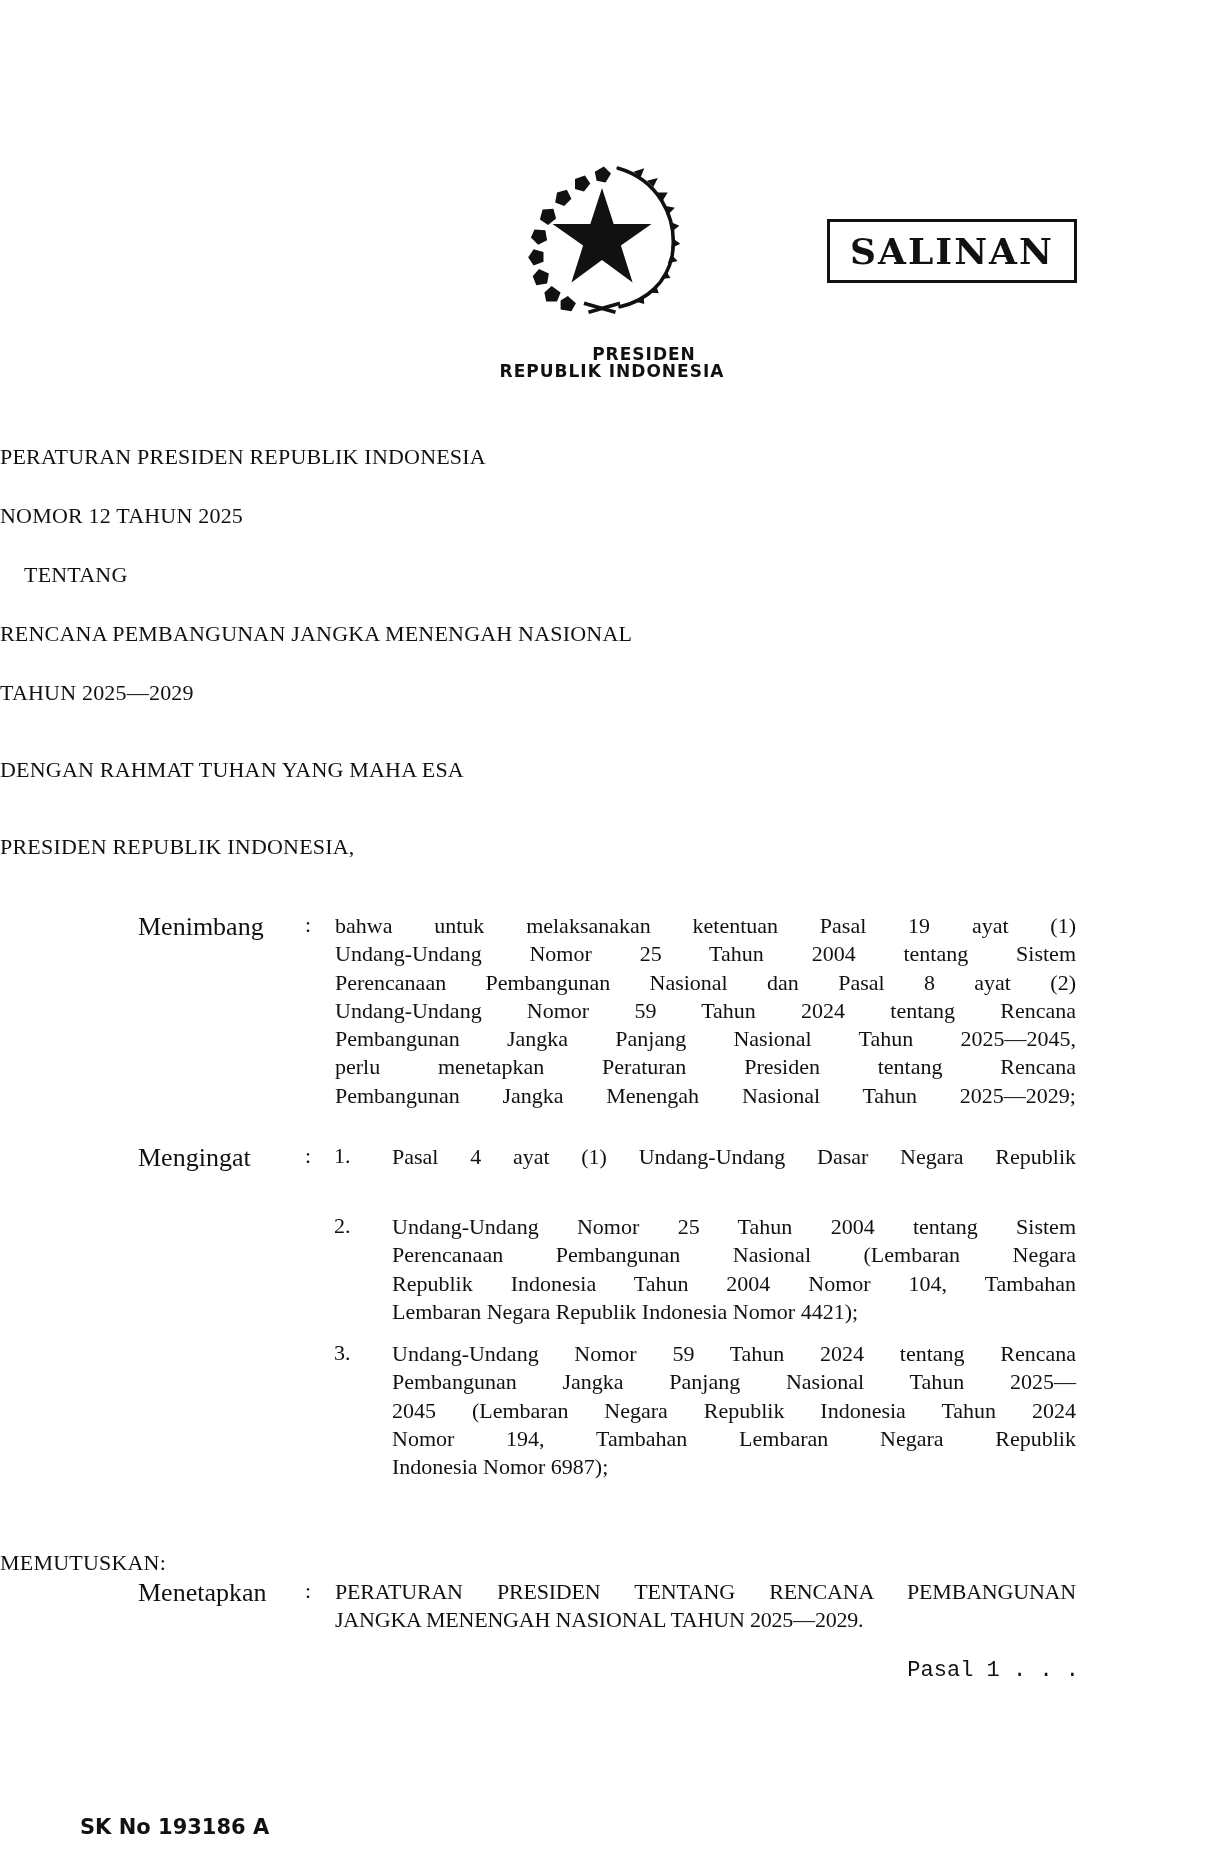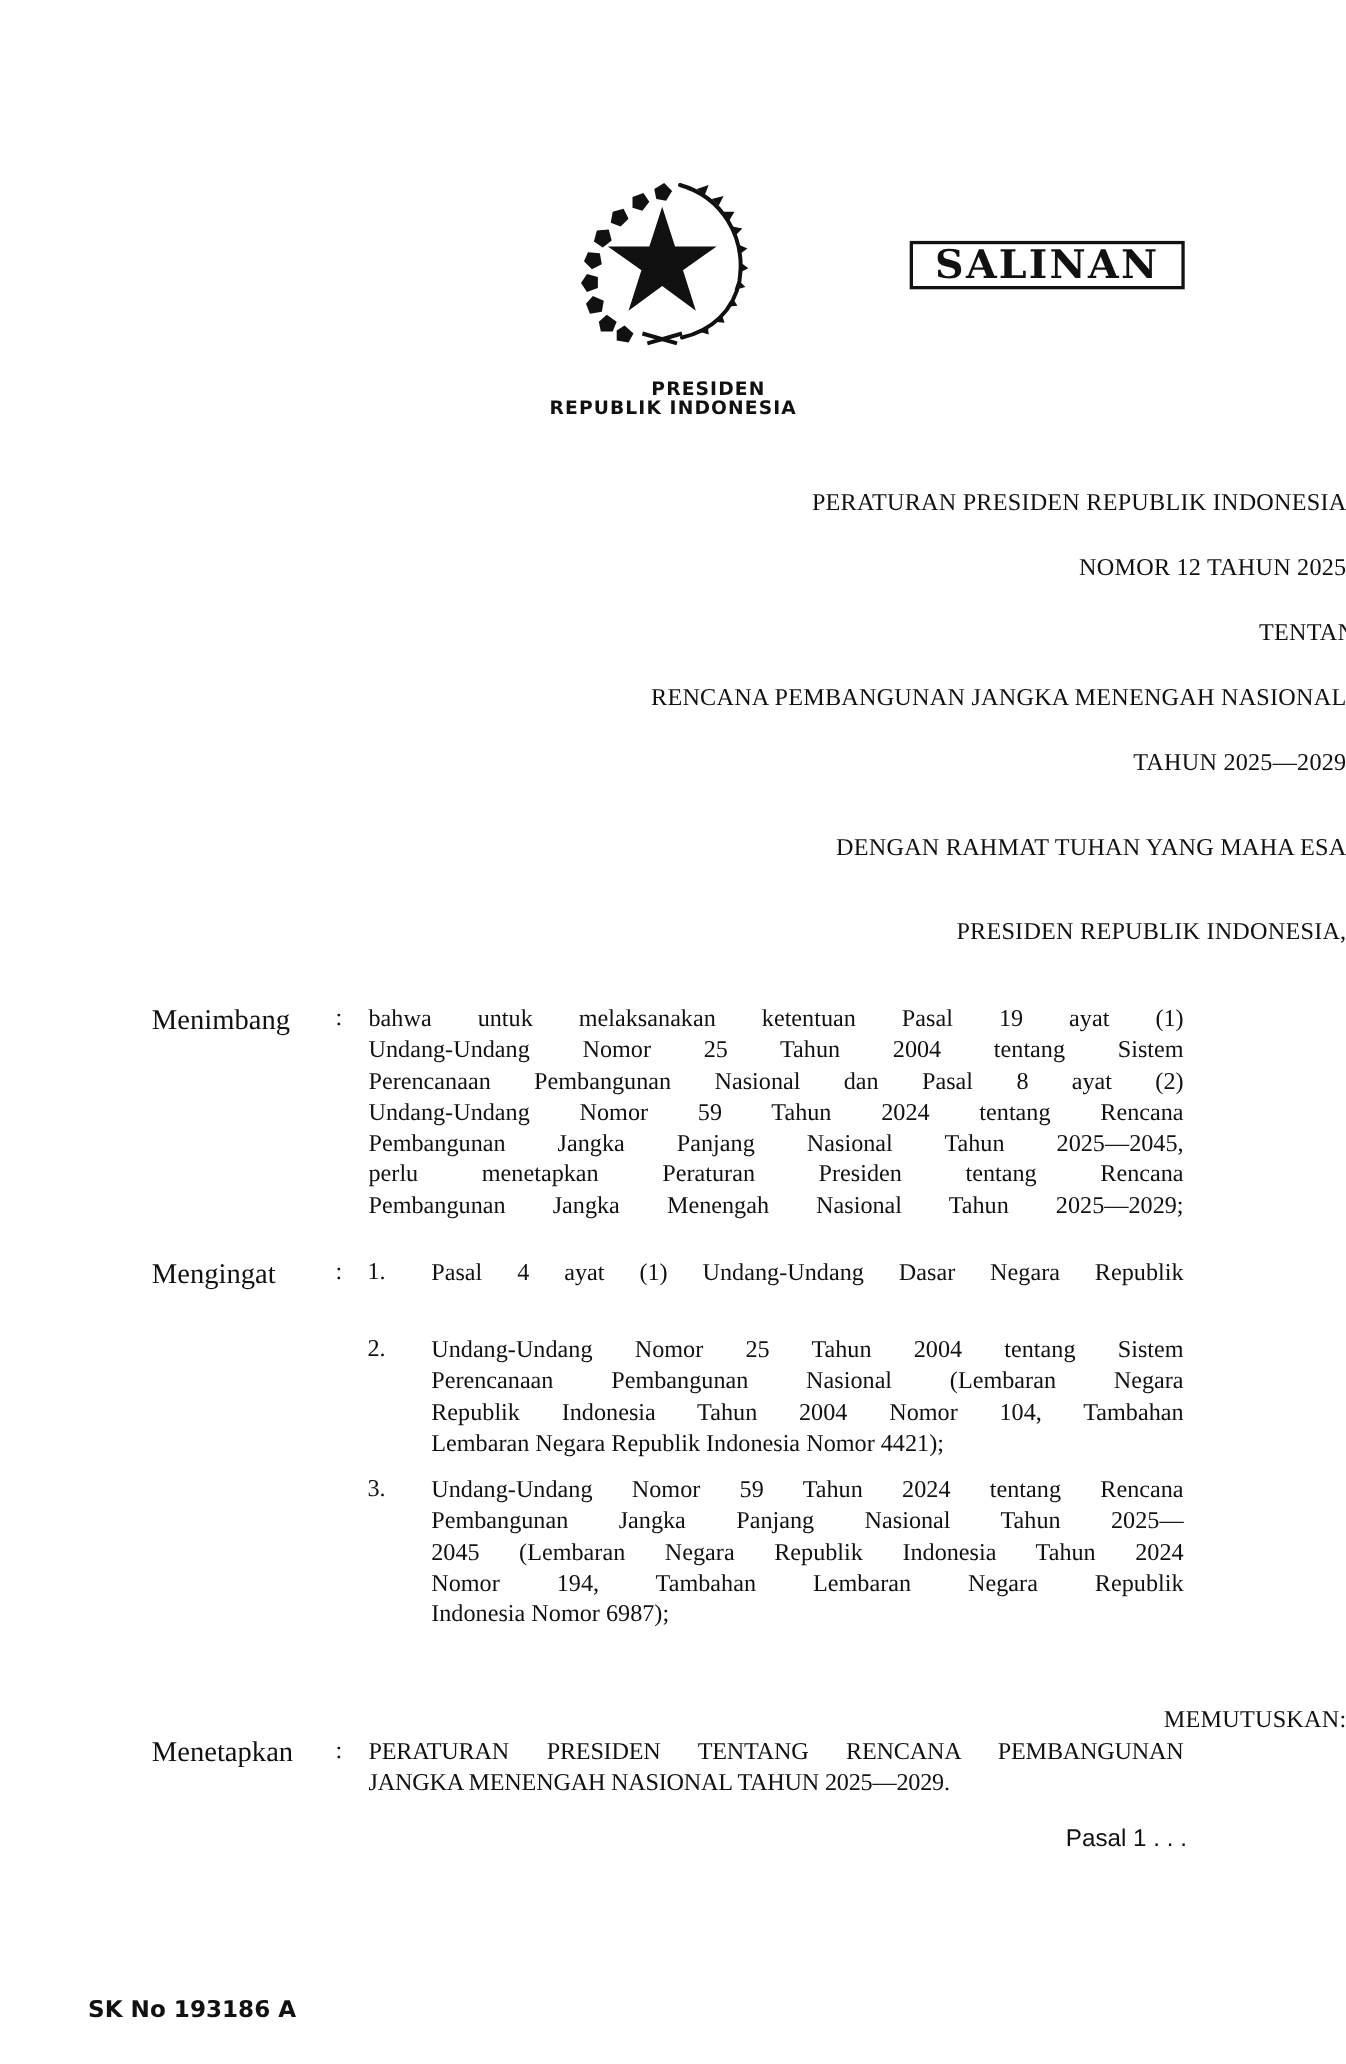--- a/index.html
+++ b/index.html
@@ -9,33 +9,33 @@
       color: #111111;
     }
     .page { position: absolute; left: 0; top: 0; width: 1224px; height: 1876px; }
 
     
     .emblem { position: absolute; left: 512px; top: 148px; width: 180px; height: 170px; }
     .emblem svg { width: 100%; height: 100%; }
 
     
     .salinan {
-      position: absolute; left: 827px; top: 219px; width: 250px; height: 44px;
+      position: absolute; left: 827px; top: 219px; width: 250px; height: 64px;
       border: 3px solid #111; box-sizing: border-box;
       display: flex; align-items: center; justify-content: center;
       font-family: "DejaVu Serif", serif; font-weight: bold; font-size: 36px; letter-spacing: 2px;
     }
 
     .presiden-label {
       position: absolute; left: 0; width: 1224px; text-align: center;
       font-family: "DejaVu Sans", sans-serif; font-weight: bold; font-size: 17px; letter-spacing: 1px;
     }
 
     .center-line {
-      position: absolute; left: 0; width: 1224px; text-align: right;
+      position: absolute; left: 0; width: 1224px; text-align: left;
       font-family: "Liberation Serif", serif; font-size: 22px; letter-spacing: 0.2px;
     }
 
     .row-label {
       position: absolute; left: 138px;
       font-family: "Liberation Serif", serif; font-size: 26px;
     }
     .colon {
       position: absolute; left: 305px;
       font-family: "Liberation Serif", serif; font-size: 22px;
@@ -50,21 +50,21 @@
 
     .num {
       position: absolute; left: 334px;
       font-family: "Liberation Serif", serif; font-size: 22px;
     }
 
     .caps { letter-spacing: -0.2px; }
 
     .pasal-next {
       position: absolute; right: 145px; top: 1658px;
-      font-family: Liberation Sans, sans-serif; font-size: 22px;
+      font-family: Liberation Mono, monospace; font-size: 22px;
     }
     .sk-number {
       position: absolute; left: 80px; top: 1815px;
       font-family: "DejaVu Sans", sans-serif; font-size: 21px; font-weight: bold;
     }
   </style>
 </head>
 <body>
 
 <div class="page">

